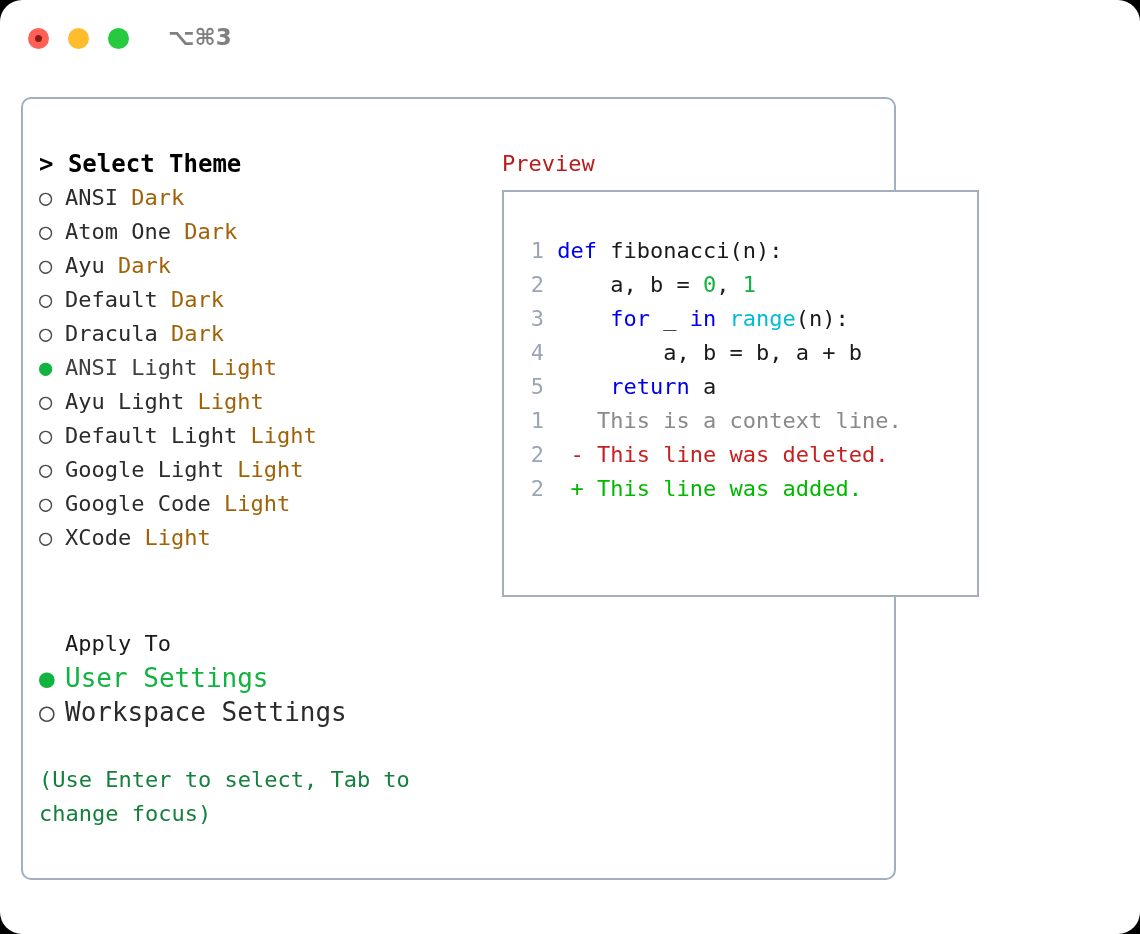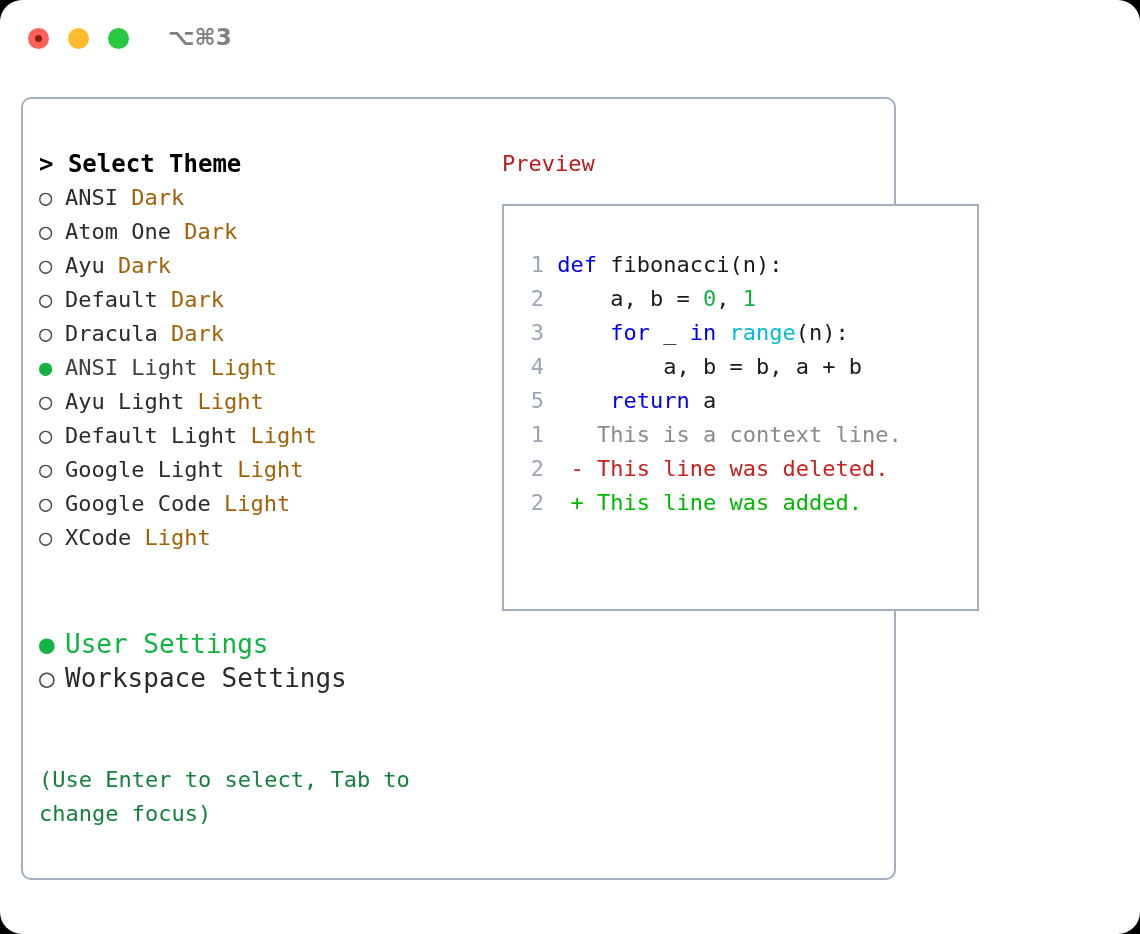--- a/index.html
+++ b/index.html
@@ -150,21 +150,21 @@
   }
   #preview-header {
     font-size: 22px;
     color: #b91c1c;
     line-height: 34px;
     white-space: pre;
   }
   #preview-box {
     position: absolute;
     left: 479px;
-    top: 105px;
+    top: 91px;
     width: 477px;
     height: 407px;
     border: 2px solid #a3afbe;
     box-sizing: border-box;
     background: #ffffff;
   }
   #code-area {
     position: absolute;
     left: 14px;
     top: 42px;
@@ -221,20 +221,21 @@
           <div class="theme-row"><span class="bullet selected">●</span><span class="theme-name selected-name">ANSI Light</span><span class="theme-variant"> Light</span></div>
           <div class="theme-row"><span class="bullet unselected">○</span><span class="theme-name">Ayu Light</span><span class="theme-variant"> Light</span></div>
           <div class="theme-row"><span class="bullet unselected">○</span><span class="theme-name">Default Light</span><span class="theme-variant"> Light</span></div>
           <div class="theme-row"><span class="bullet unselected">○</span><span class="theme-name">Google Light</span><span class="theme-variant"> Light</span></div>
           <div class="theme-row"><span class="bullet unselected">○</span><span class="theme-name">Google Code</span><span class="theme-variant"> Light</span></div>
           <div class="theme-row"><span class="bullet unselected">○</span><span class="theme-name">XCode</span><span class="theme-variant"> Light</span></div>
         </div>
     </div>
 
     <div id="apply-group">
+      <div id="apply-label">Apply To</div>
       <div id="apply-rows">
           <div class="apply-row"><span class="bullet selected">●</span><span class="name selected-name">User Settings</span></div>
           <div class="apply-row"><span class="bullet unselected">○</span><span class="name">Workspace Settings</span></div>
         </div>
     </div>
 
     <div id="hint-text">(Use Enter to select, Tab to change focus)</div>
 
     <div id="preview-column">
       <div id="preview-header">Preview</div>

